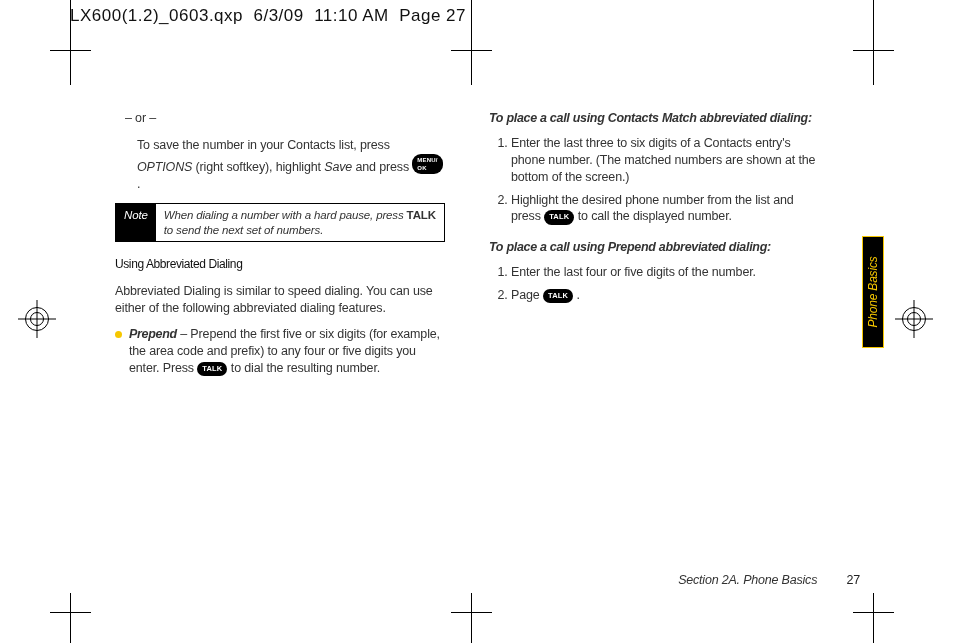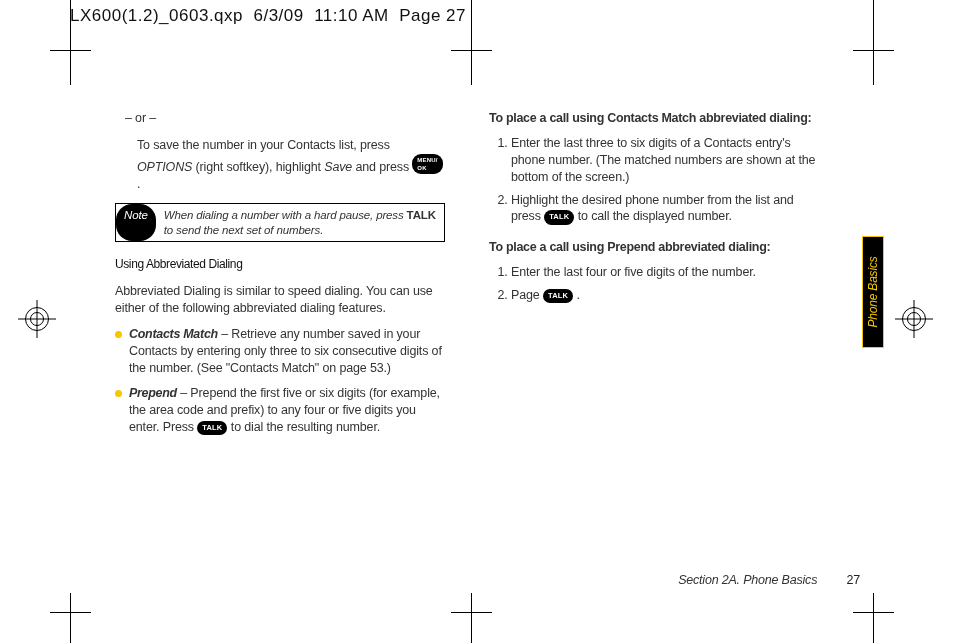--- a/index.html
+++ b/index.html
@@ -116,21 +116,20 @@
     font-style: italic;
     font-size: 11.5px;
     line-height: 1.3;
   }
   .notebox .label {
     background: #000;
     color: #fff;
     font-style: italic;
     padding: 4px 8px;
     white-space: nowrap;
-    border-radius: 16px;
   }
   .notebox .txt { padding: 4px 8px; }
   .notebox .txt .b { font-weight: bold; font-style: normal; }
 
   h2.section {
     font-size: 12px;
     font-weight: normal;
     color: #111;
     margin: 4px 0 10px 0;
     letter-spacing: -0.4px;
@@ -156,20 +155,21 @@
     border-radius: 50%;
     background: #f6c700;
   }
   ul.bullets li .lead {
     font-style: italic;
     font-weight: bold;
     letter-spacing: -0.3px;
   }
 
   .subhead {
+    font-style: italic;
     font-weight: bold;
     letter-spacing: -0.3px;
     margin: 0 0 8px 0;
     font-size: 12.5px;
   }
 
   ol.steps {
     margin: 0 0 14px 0;
     padding-left: 22px;
   }
@@ -268,24 +268,20 @@
         <span> to send the next set of numbers.</span>
       </div>
     </div>
 
     <h2 class="section">Using Abbreviated Dialing</h2>
 
     <p class="para">Abbreviated Dialing is similar to speed dialing. You can use either of the following abbreviated dialing features.</p>
 
     <ul class="bullets">
       <li>
-        <span class="lead">Contacts Match</span>
-        <span> – Retrieve any number saved in your Contacts by entering only three to six consecutive digits of the number. (See "Contacts Match" on page 53.)</span>
-      </li>
-      <li>
         <span class="lead">Prepend</span>
         <span> – Prepend the first five or six digits (for example, the area code and prefix) to any four or five digits you enter. Press </span>
         <span class="key">TALK</span>
         <span> to dial the resulting number.</span>
       </li>
     </ul>
   </div>
 
   <div class="col">
 

